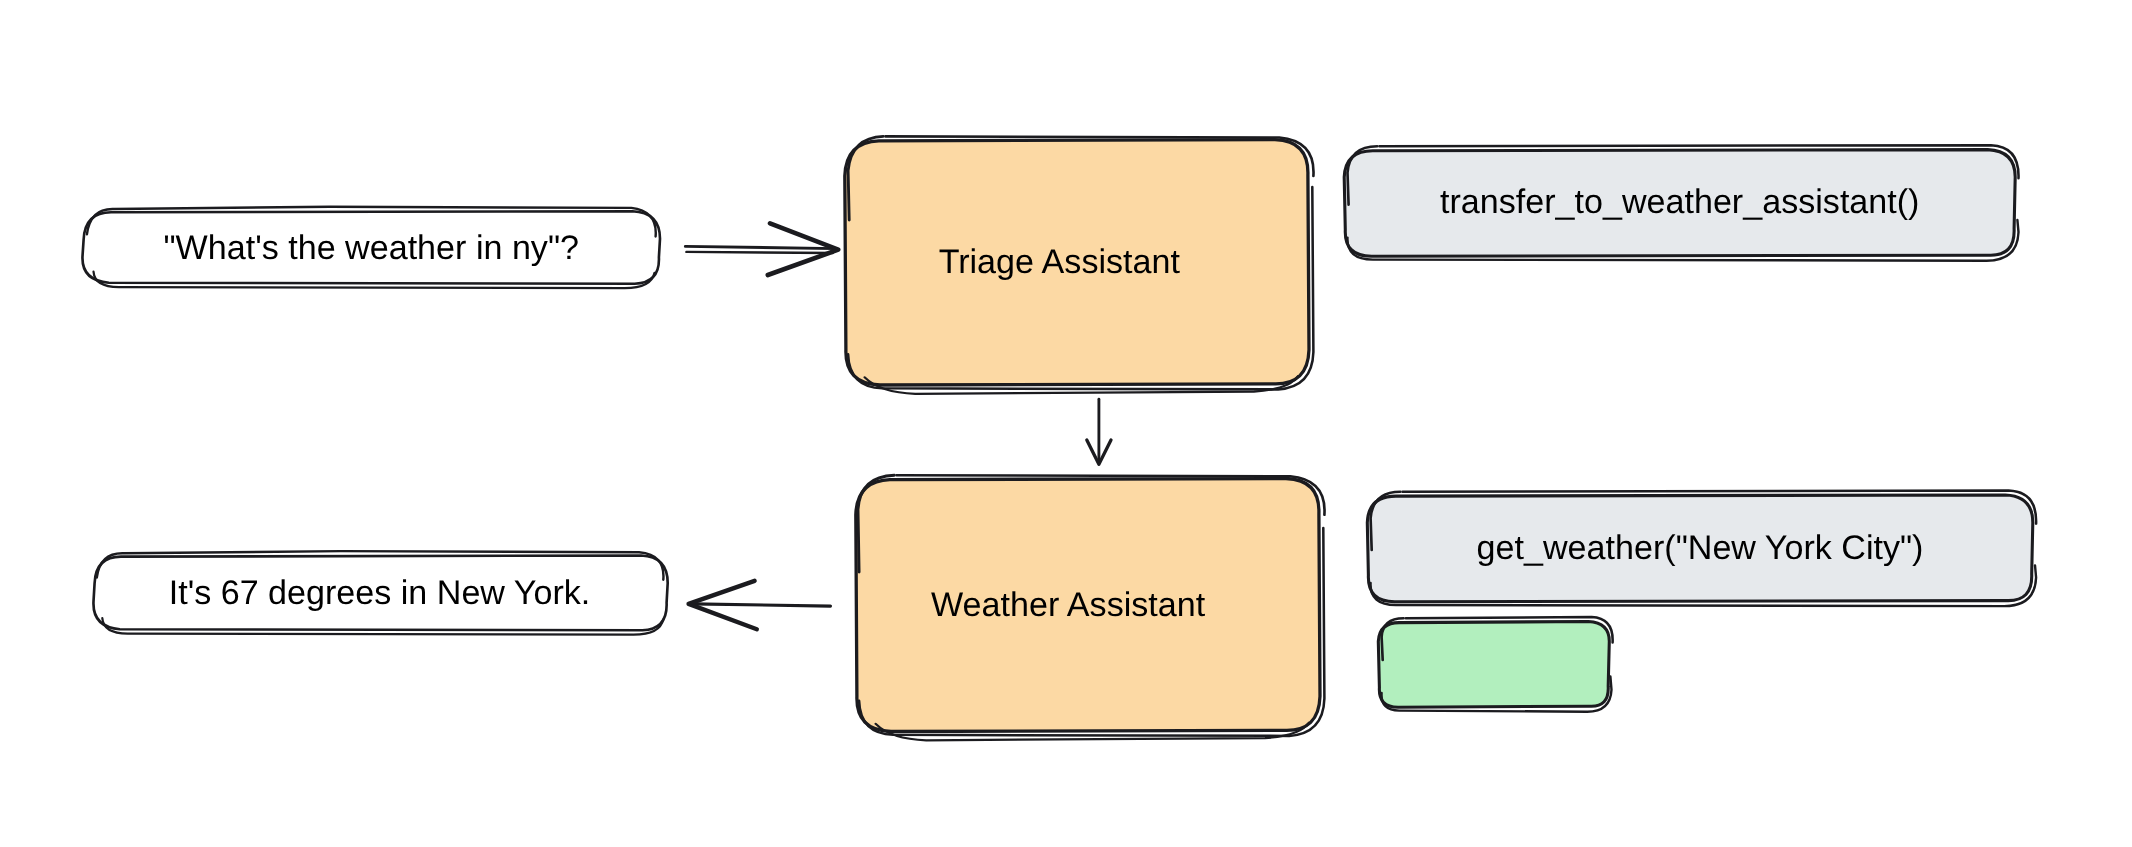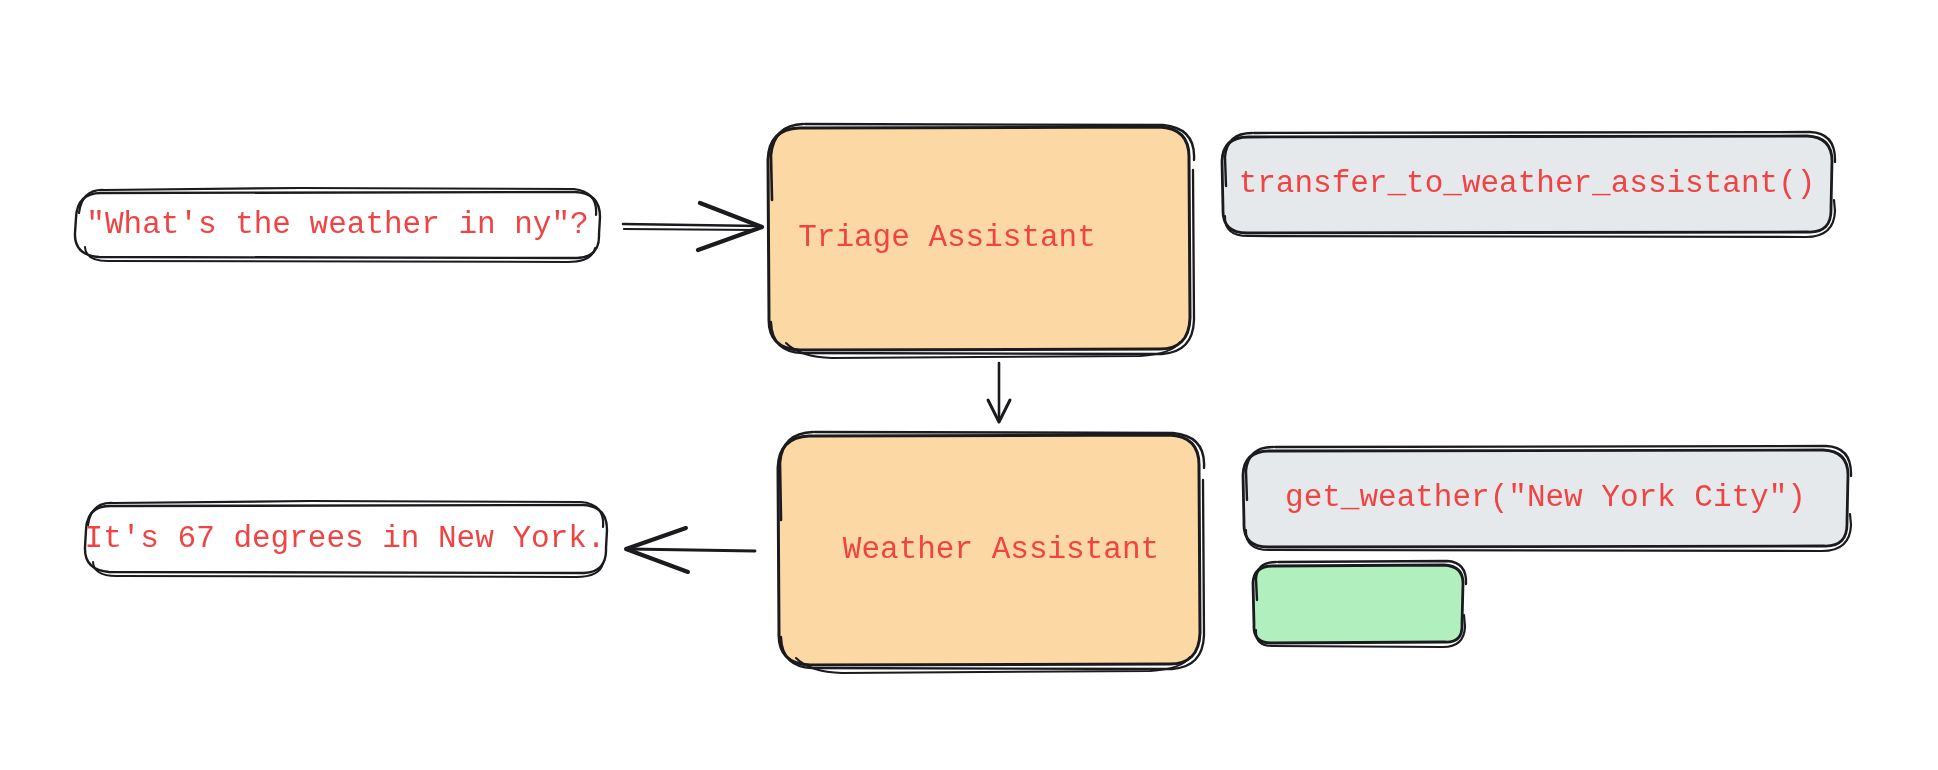--- a/index.html
+++ b/index.html
@@ -25,49 +25,48 @@
     width: 1938px;
     height: 770px;
     pointer-events: none;
   }
   .node-label {
     position: absolute;
     display: flex;
     align-items: center;
     justify-content: center;
     text-align: center;
-    color: #ef4444;
+    color: #000000;
     white-space: pre;
     line-height: 1.25;
     user-select: none;
-    font-family: Liberation Mono, monospace;
   }
   .label-user-msg {
     left: 75px;
     top: 192px;
     width: 525px;
     height: 66px;
     font-size: 31px;
   }
   .label-triage {
-    left: 736px;
+    left: 752px;
     top: 127px;
     width: 422px;
     height: 223px;
     font-size: 31px;
   }
   .label-transfer {
     left: 1222px;
     top: 136px;
     width: 610px;
     height: 97px;
     font-size: 31px;
   }
   .label-weather-node {
-    left: 790px;
+    left: 760px;
     top: 435px;
     width: 422px;
     height: 230px;
     font-size: 31px;
   }
   .label-getweather {
     left: 1243px;
     top: 450px;
     width: 605px;
     height: 97px;

